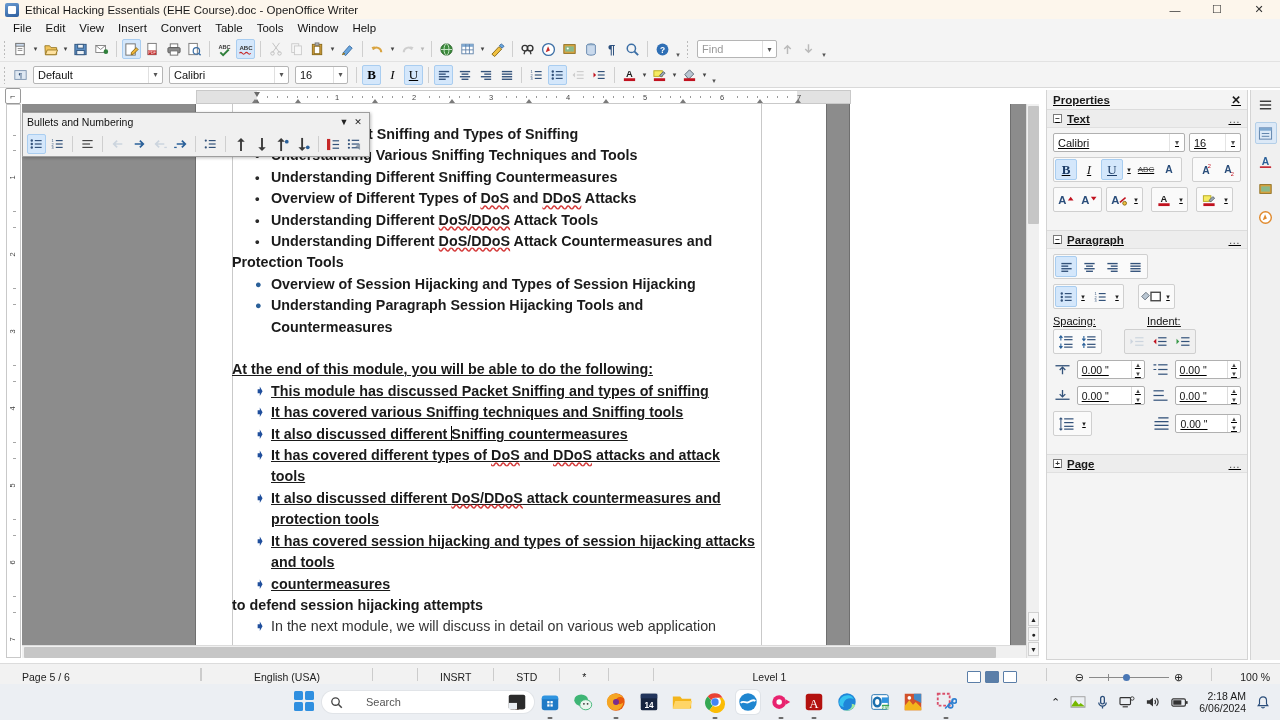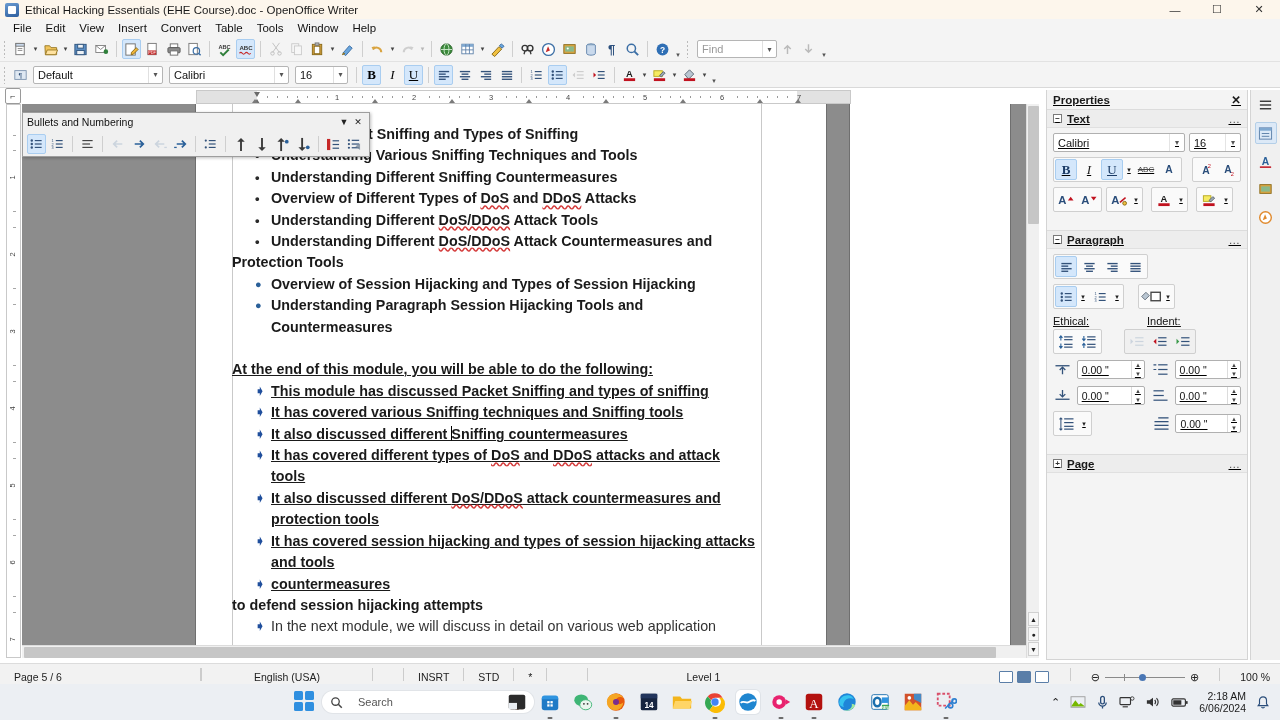--- a/index.html
+++ b/index.html
@@ -246,21 +246,21 @@
   }
   .hscroll .thumb { position:absolute; top:1px; left:2px; width:972px; height:11px;
       background:#c6c6c6; border-radius:1px; }
 
   
   .statusbar {
     position:absolute; left:0; top:663px; width:1280px; height:21px;
     background:#f2f2f2; border-top:1px solid #dcdcdc;
     display:flex; align-items:center; font-size:10.5px; color:#222;
   }
-  .statusbar .cell { padding:0 14px; height:15px; display:flex; align-items:center;margin-top:6px; }
+  .statusbar .cell { padding:0 22px; height:15px; display:flex; align-items:center;margin-top:6px; }
   .statusbar .vsep { width:1px; height:13px; background:#cccccc; }
   .zoomslider { display:flex; align-items:center; gap:0; }
   .zoomslider .line { width:80px; height:1px; background:#8a8a8a; position:relative; }
   .zoomslider .knob { position:absolute; left:34px; top:-3px; width:7px; height:7px;
      border-radius:50%; background:#4a77b5; }
   .zoomslider .mid { position:absolute; left:19px; top:-3px; width:1px; height:7px; background:#8a8a8a;}
   .viewbtn { width:14px; height:12px; border:1px solid #5a7ea8; margin:0 1px; border-radius:1px; }
   .viewbtn.dual { background:linear-gradient(90deg,#5a7ea8 47%, #fff 47%, #fff 53%, #5a7ea8 53%); }
   .viewbtn.single { background:#fff; }
   .viewbtn.book { background:linear-gradient(90deg,#fff 47%, #5a7ea8 47%, #5a7ea8 53%, #fff 53%); }
@@ -273,21 +273,21 @@
   .tasks { position:absolute; left:290px; top:0; height:36px; display:flex; align-items:center; gap:9px; }
   .tk { width:24px; height:24px; border-radius:5px; position:relative;
         display:flex; align-items:center; justify-content:center; font-size:13px; color:#fff; }
   .tk.open:after { content:""; position:absolute; bottom:-5px; left:50%;
         transform:translateX(-50%); width:5px; height:2.5px; border-radius:2px; background:#6b6b6b; }
   .tk.sel { background:#fff; box-shadow:0 0 0 1px #dfe3e8; }
   .tk.sel:after { width:14px; background:#1f6fd0; height:3px; bottom:-6px;}
   .searchbox {
     position:absolute; left:322px; top:7px; width:212px; height:22px;
     background:#fff; border-radius:12px; display:flex; align-items:center;
-    padding:0 8px; font-size:11px; color:#555; gap:15px; box-shadow:0 0 0 1px #e1e4e8;
+    padding:0 8px; font-size:11px; color:#555; gap:23px; box-shadow:0 0 0 1px #e1e4e8;
   }
   .tray {
     position:absolute; right:4px; top:0; height:36px; display:flex; align-items:center;
     gap:10px; font-size:10.5px; color:#1a1a1a; padding-right:6px;
   }
   .clock { text-align:right; line-height:12px; font-size:10.5px; }
   .startbtn { position:absolute; left:294px; top:7px; width:22px; height:22px; }
   .startbtn i { position:absolute; width:9px; height:9px; background:#2f8fe0; border-radius:1.5px; font-style:normal;}
 </style>
 </head>
@@ -1210,21 +1210,21 @@
                 <path d="M2 8l5-5 4 4-5 5z" fill="#b9c6d2" stroke="#5c6773"></path>
                 <rect x="13" y="3" width="11" height="10" fill="#fff" stroke="#444" stroke-width="1.6"></rect>
               </svg>
             </div>
           <div class="sb-btn" style="width:10px">
               <span style="font-size:7px">▾</span>
             </div>
         </div>
       </div>
       <div class="row" style="margin-top:6px; margin-bottom:2px">
-        <span class="sb-lbl" style="width:90px">Ethical:</span>
+        <span class="sb-lbl" style="width:90px">Spacing:</span>
         <span class="sb-lbl">Indent:</span>
       </div>
       <div class="row">
         <div class="btn-group">
           <div class="sb-btn">
               <svg width="16" height="14" viewBox="0 0 16 15">
                 <g stroke="#33527a" stroke-width="1.3">
                   <line x1="6" y1="2" x2="15" y2="2"></line>
                   <line x1="6" y1="5" x2="15" y2="5"></line>
                   <line x1="6" y1="10" x2="15" y2="10"></line>

